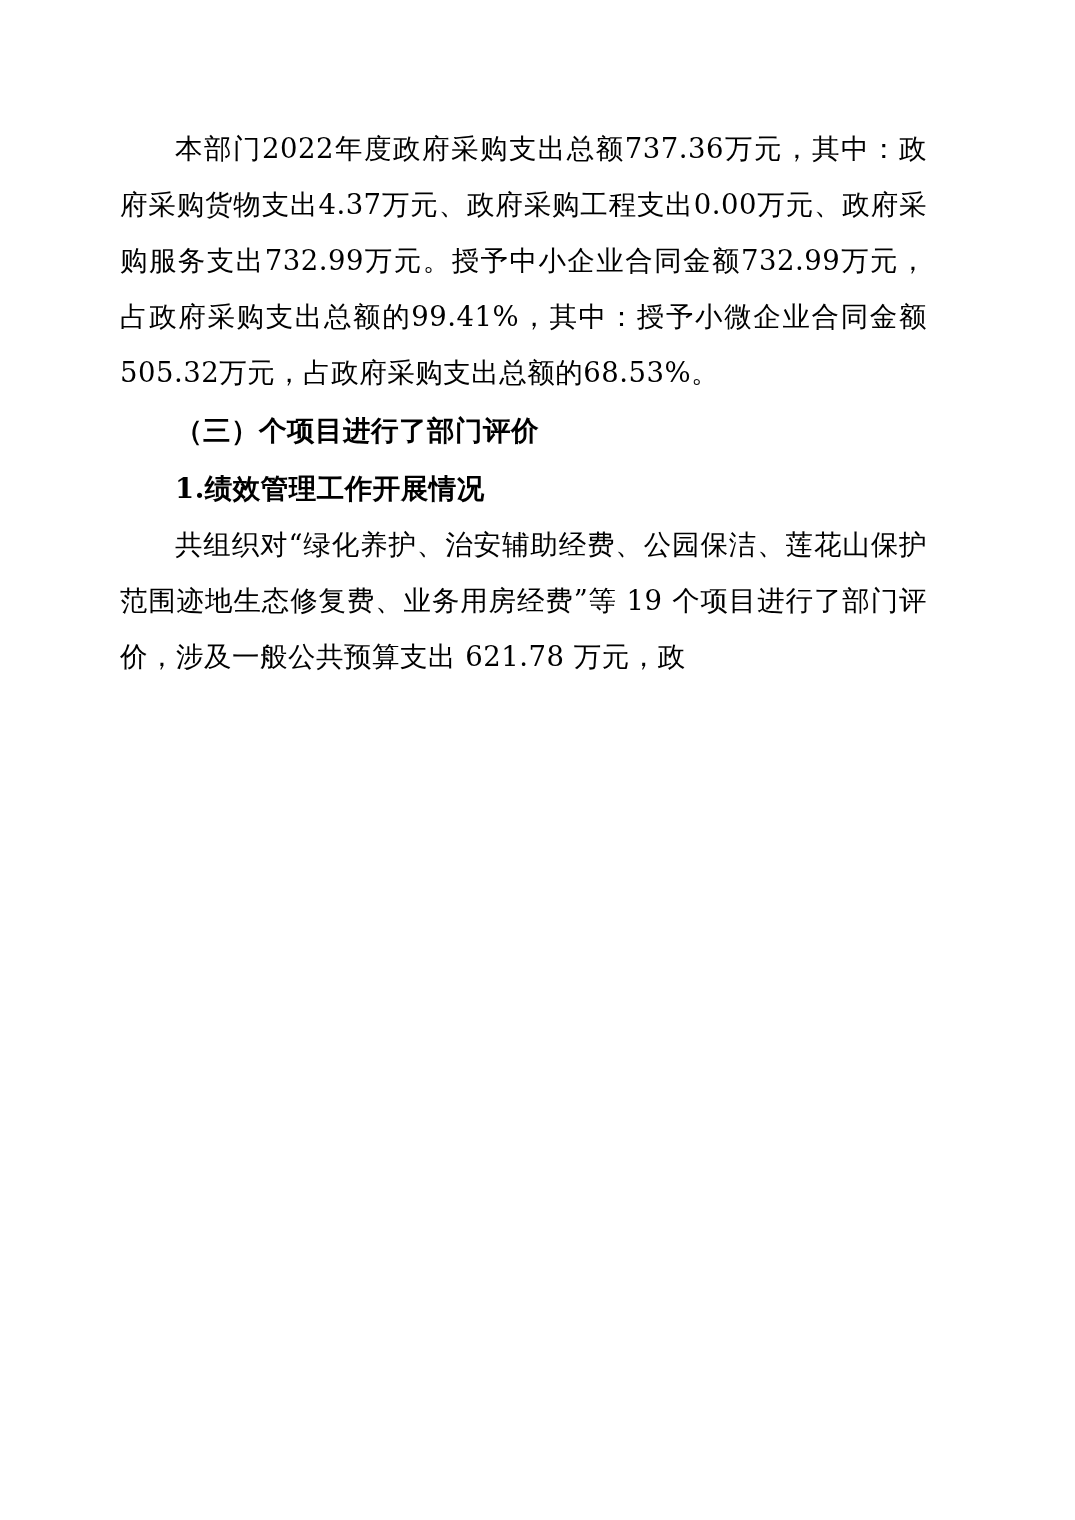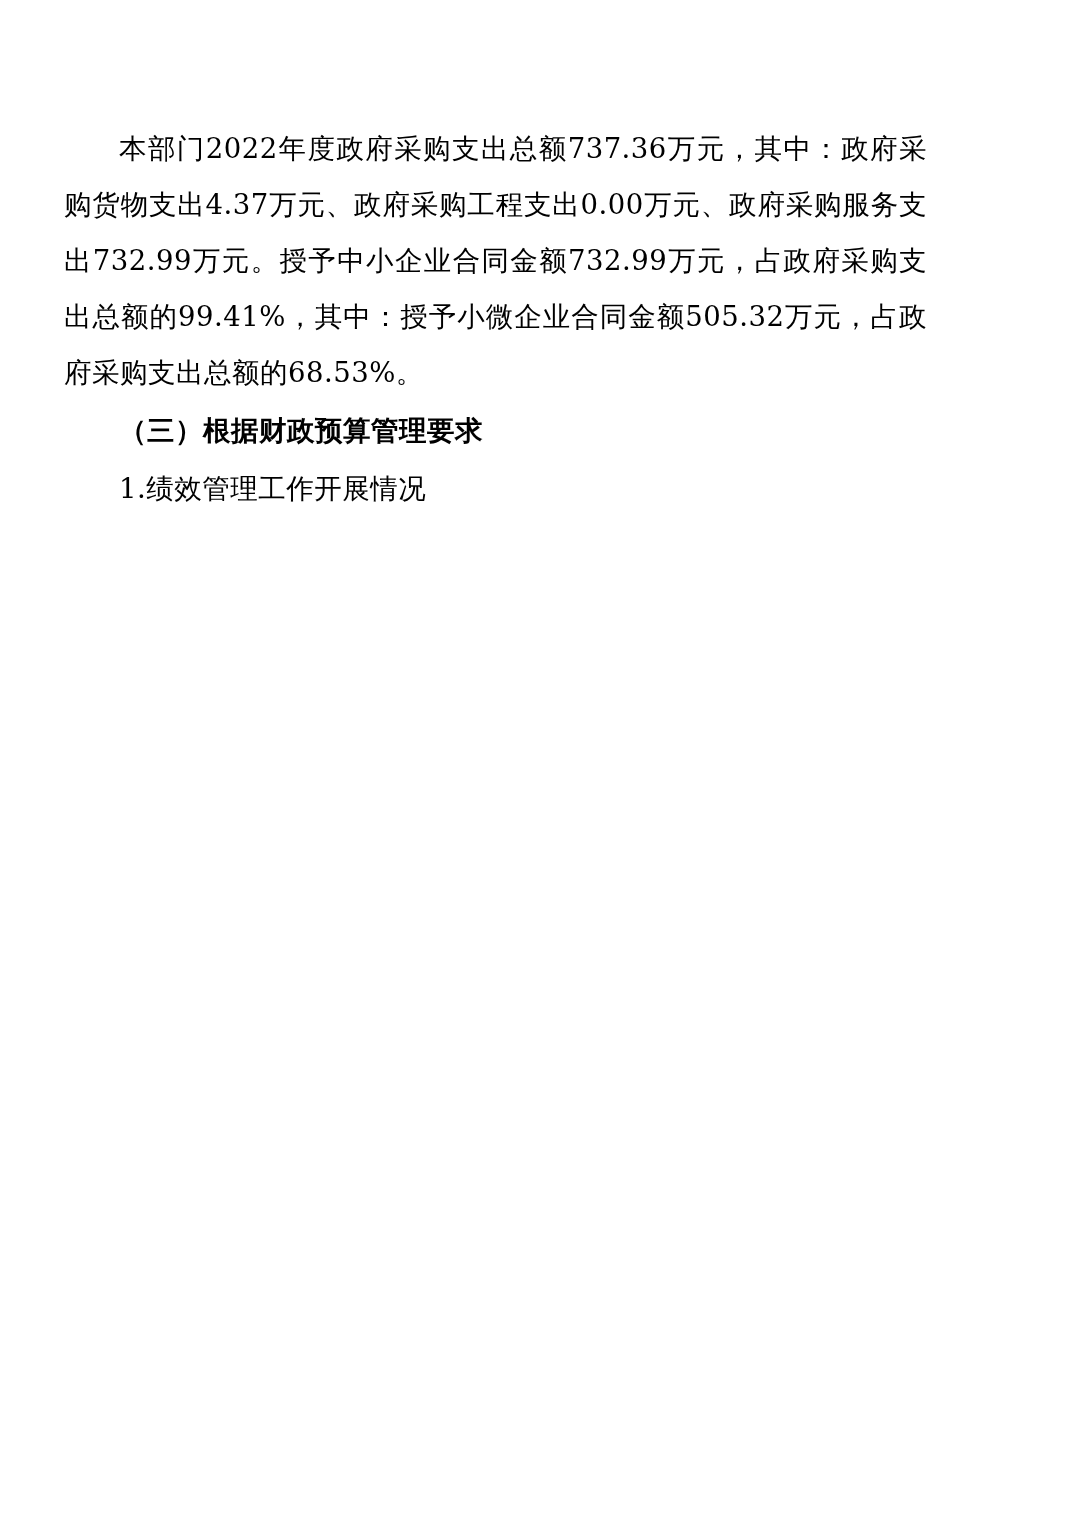--- a/index.html
+++ b/index.html
@@ -12,21 +12,21 @@
     height: 1520px;
     font-family: "DejaVu Serif", "Liberation Serif", serif;
     color: #000000;
     overflow: hidden;
   }
   .page {
     position: relative;
     width: 1075px;
     height: 1520px;
     box-sizing: border-box;
-    padding: 120px 148px 60px 64px;
+    padding: 120px 148px 60px 120px;
   }
   .doc-body {
     font-size: 27.5px;
     line-height: 56px;
   }
   p.para {
     margin: 0;
     text-indent: 2em;
     text-align: justify;
     text-justify: inter-ideograph;
@@ -36,37 +36,39 @@
     margin: 0;
     text-indent: 2em;
     font-weight: bold;
     letter-spacing: 0.5px;
     font-family: "DejaVu Serif", "Liberation Serif", serif;
   }
   p.sub-heading {
     margin: 0;
     text-indent: 2em;
     letter-spacing: 0.5px;
+    font-weight: bold;
   }
   .spacer-s { height: 2px; }
 </style>
 </head>
 <body>
 
 <div class="page">
   <div class="doc-body">
 
     <p class="para">本部门2022年度政府采购支出总额737.36万元，其中：政府采购货物支出4.37万元、政府采购工程支出0.00万元、政府采购服务支出732.99万元。授予中小企业合同金额732.99万元，占政府采购支出总额的99.41%，其中：授予小微企业合同金额505.32万元，占政府采购支出总额的68.53%。</p>
 
     <div class="spacer-s"></div>
 
-    <p class="heading">（三）根据财政预算管理要求</p>
+    <p class="heading">（三）个项目进行了部门评价</p>
 
 
     <div class="spacer-s"></div>
 
 
     <p class="sub-heading">1.绩效管理工作开展情况</p>
 
 
+    <p class="para">共组织对“绿化养护、治安辅助经费、公园保洁、莲花山保护范围迹地生态修复费、业务用房经费”等 19 个项目进行了部门评价，涉及一般公共预算支出 621.78 万元，政</p>
 
   </div>
 </div>
 
 </body></html>

